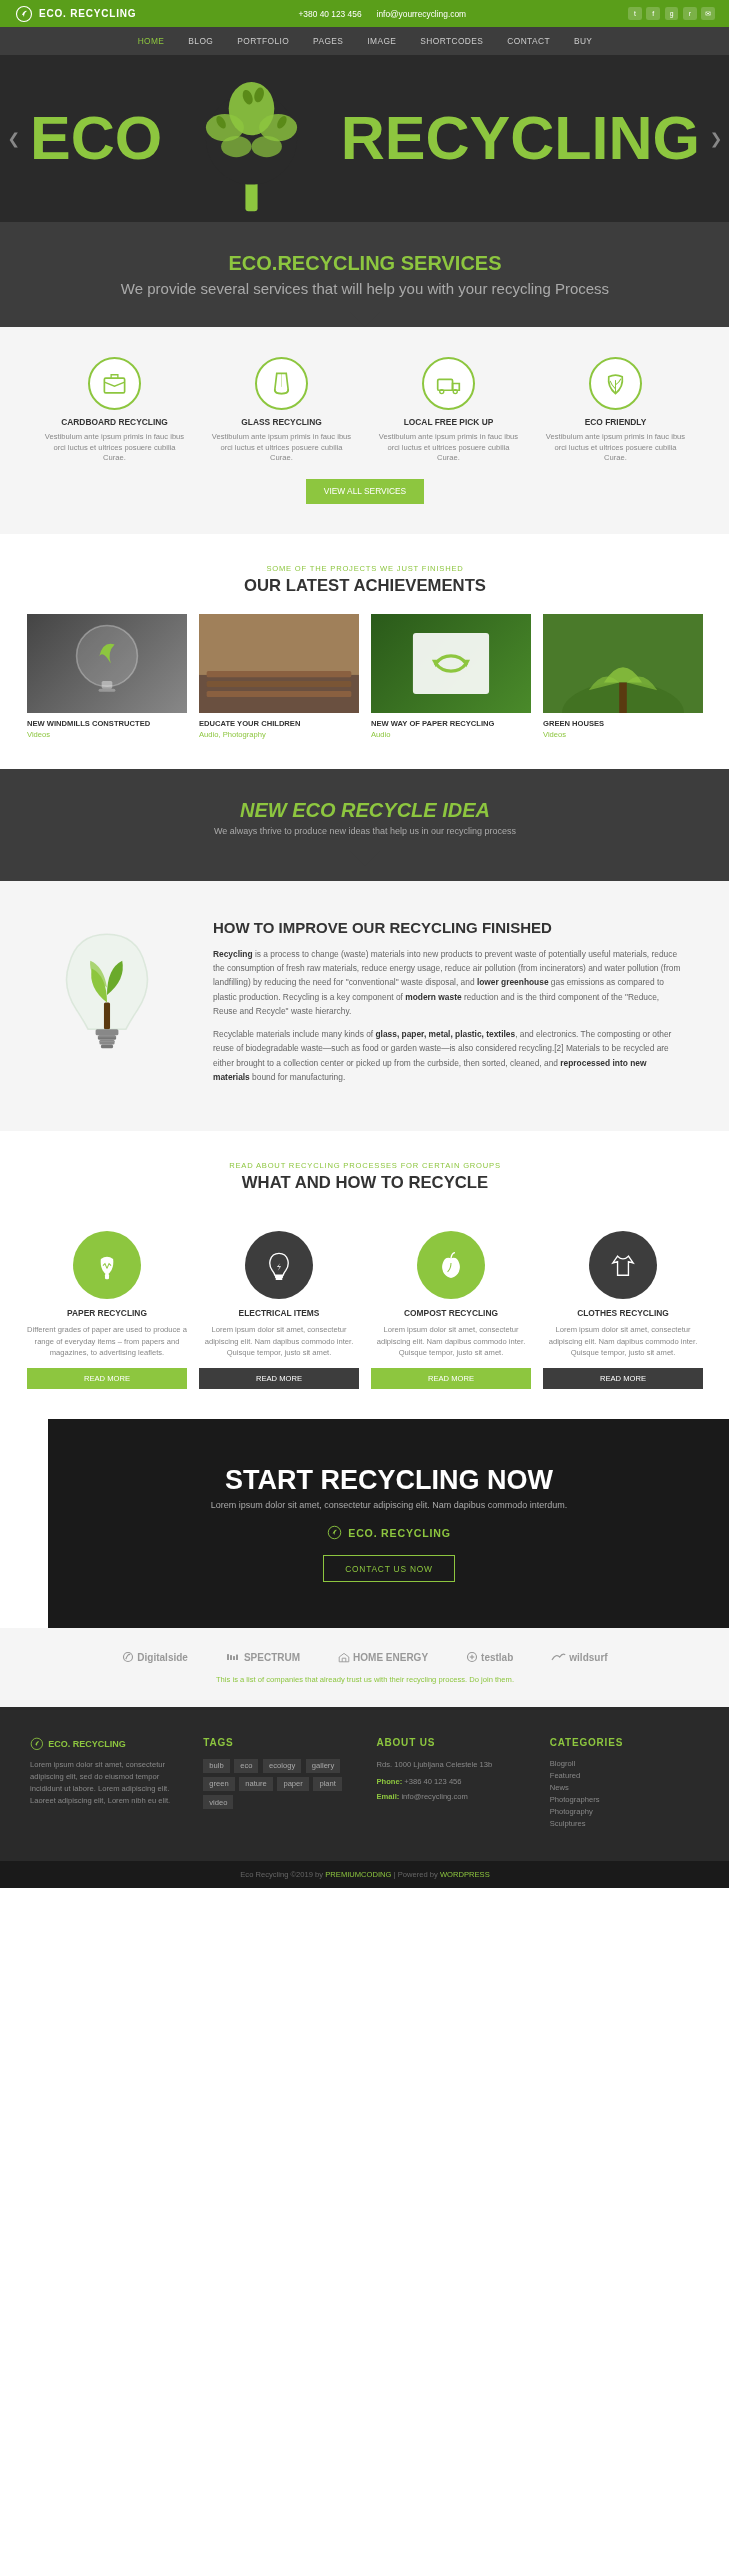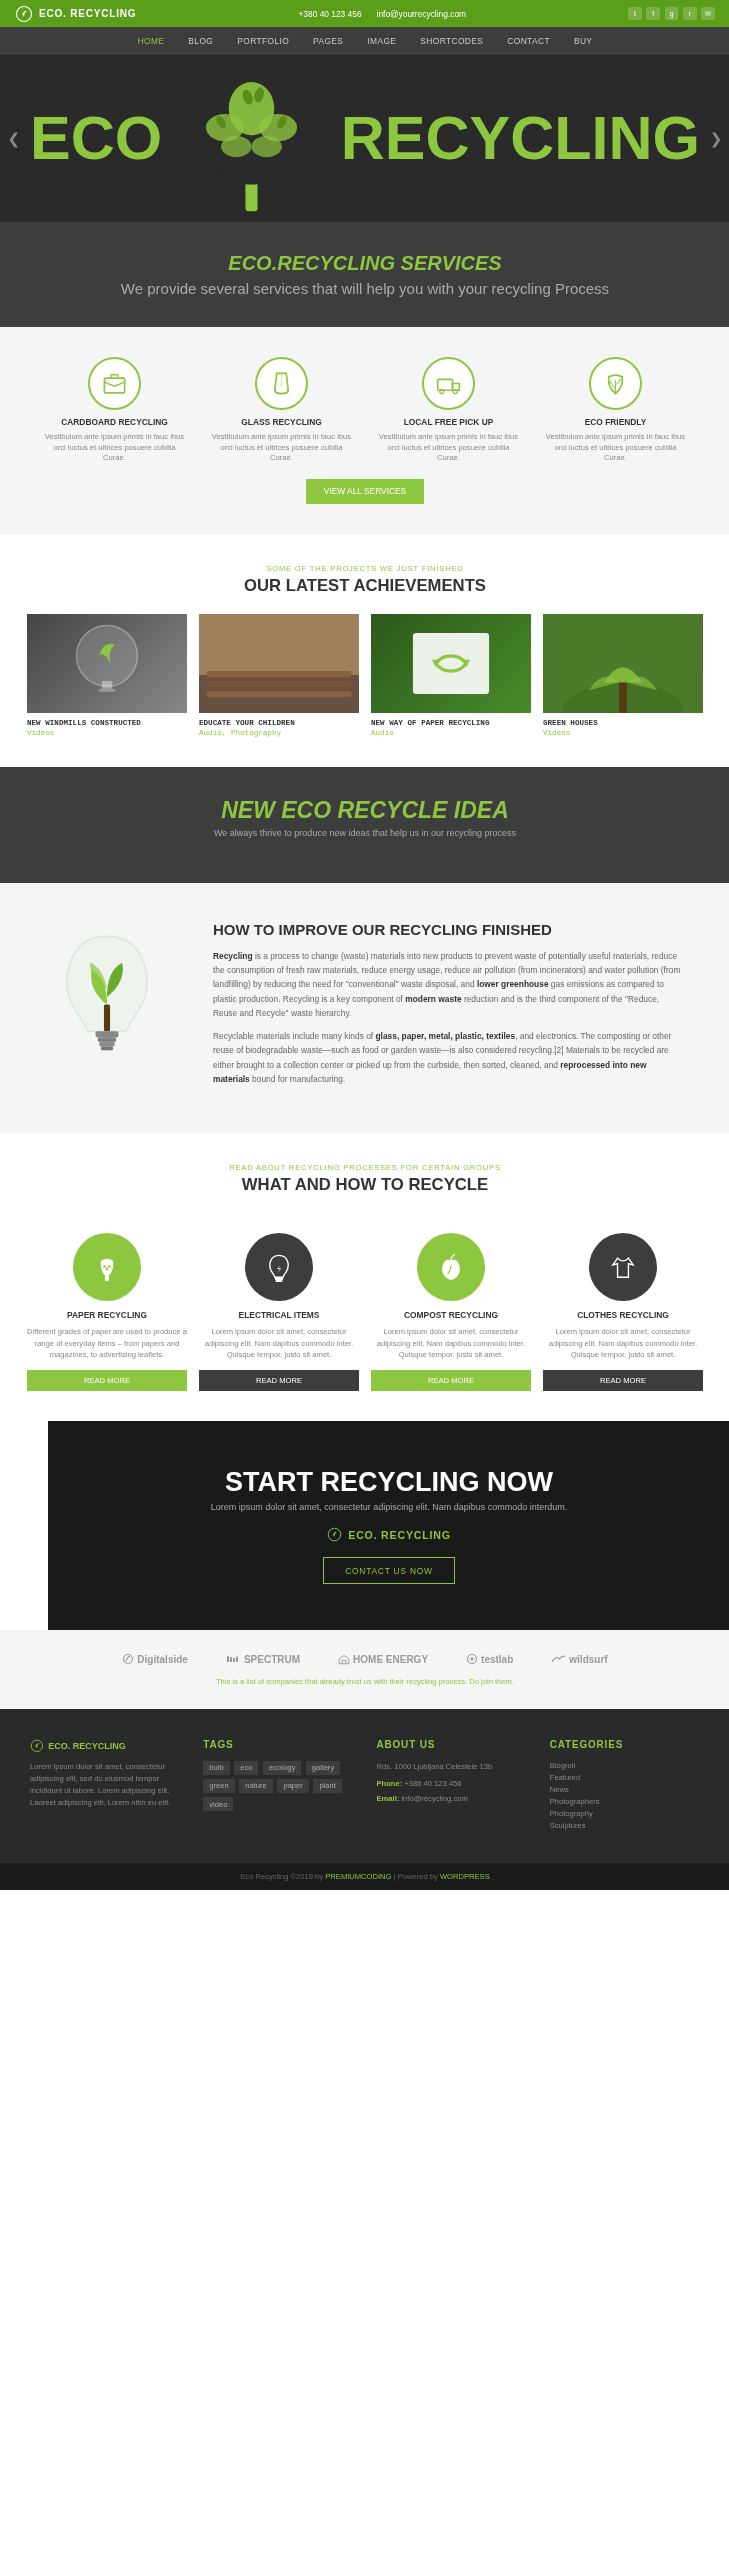--- a/index.html
+++ b/index.html
@@ -22,53 +22,53 @@
     
     .hero { background: #2a2a2a; height: 167px; display: flex; align-items: center; justify-content: space-between; padding: 0 30px; position: relative; overflow: hidden; }
     .hero-eco { font-size: 61px; font-weight: 900; color: #8dc63f; line-height: 1; }
     .hero-recycling { font-size: 61px; font-weight: 900; color: #8dc63f; line-height: 1; }
     .hero-tree { width: 152px; height: 152px; display: flex; align-items: center; justify-content: center; }
     .hero-left-arrow { position: absolute; left: 7.6px; top: 50%; transform: translateY(-50%); color: #888; font-size: 15px; cursor: pointer; }
     .hero-right-arrow { position: absolute; right: 7.6px; top: 50%; transform: translateY(-50%); color: #888; font-size: 15px; cursor: pointer; }
 
     
     .section-header { text-align: center; padding: 30px 15px 15px; background: #3d3d3d; color: #fff; }
-    .section-header h2 { font-size: 20px; font-weight: bold; color: #fff; font-style: italic; }
+    .section-header h2 { font-size: 20px; font-weight: bold; color: #fff; }
     .section-header h2 span { color: #8dc63f; }
     .section-header p { font-size: 15px; color: #aaa; margin-top: 4.6px; }
     .section-arrow-down { width: 0; height: 0; border-left: 15px solid transparent; border-right: 15px solid transparent; border-top: 15px solid #3d3d3d; margin: 0 auto; }
 
     
     .services-section { background: #f5f5f5; padding: 30px 15px 15px; }
     .services-grid { display: flex; justify-content: center; gap: 23px; flex-wrap: wrap; max-width: 684px; margin: 0 auto; }
     .service-item { text-align: center; width: 144px; }
     .service-icon-circle { width: 53px; height: 53px; border-radius: 50%; border: 2.3px solid #8dc63f; display: flex; align-items: center; justify-content: center; margin: 0 auto 7.6px; background: #fff; }
     .service-icon-circle svg { width: 27px; height: 27px; fill: #8dc63f; }
     .service-item h4 { font-size: 8.4px; font-weight: bold; text-transform: uppercase; color: #333; margin-bottom: 4.6px; }
     .service-item p { font-size: 7.6px; color: #888; line-height: 1.4; }
     .view-all-btn { display: block; margin: 15px auto; background: #8dc63f; color: #fff; padding: 7.6px 18px; text-decoration: none; font-size: 8.4px; text-transform: uppercase; text-align: center; width: fit-content; }
 
     
     .achievements-section { background: #fff; padding: 30px 15px; }
     .achievements-header { text-align: center; margin-bottom: 18px; }
     .achievements-header .sub { font-size: 7.6px; color: #8dc63f; text-transform: uppercase; letter-spacing: 0.8px; margin-bottom: 3px; }
     .achievements-header h2 { font-size: 16.7px; font-weight: bold; color: #333; }
-    .achievements-grid { display: flex; gap: 12px; justify-content: center; font-family: Liberation Mono, monospace; }
+    .achievements-grid { display: flex; gap: 12px; justify-content: center; }
     .achievement-item { width: 160px; }
     .achievement-img { width: 160px; height: 99px; background: #ccc; overflow: hidden; position: relative; }
     .achievement-img-1 { background: linear-gradient(135deg, #444 0%, #888 100%); }
     .achievement-img-2 { background: linear-gradient(135deg, #2a5a1a 0%, #4a8a2a 100%); }
     .achievement-img-3 { background: linear-gradient(135deg, #8a6a4a 0%, #c4a47a 100%); }
     .achievement-img-4 { background: linear-gradient(135deg, #4a7a2a 0%, #8aaa4a 100%); }
     .achievement-item h4 { font-size: 7.6px; font-weight: bold; text-transform: uppercase; margin: 6px 0 1.5px; color: #333; }
     .achievement-item p { font-size: 7.6px; color: #8dc63f; }
 
     
     .idea-section { background: #3d3d3d; padding: 30px 15px 15px; text-align: center; color: #fff; }
-    .idea-section h2 { font-size: 23px; font-weight: 900; }
+    .idea-section h2 { font-size: 20px; font-weight: 900; }
     .idea-section h2 span { color: #8dc63f; font-style: italic; }
     .idea-section p { font-size: 9px; color: #aaa; margin-top: 4.6px; }
 
     
     .improve-section { background: #f5f5f5; padding: 38px 46px; display: flex; gap: 30px; align-items: flex-start; }
     .improve-bulb { width: 137px; flex-shrink: 0; }
     .improve-bulb svg { width: 122px; height: 152px; }
     .improve-content h2 { font-size: 15px; font-weight: bold; margin-bottom: 10.6px; color: #333; }
     .improve-content p { font-size: 8.4px; color: #666; line-height: 1.7; margin-bottom: 9px; }
     .improve-content p strong { color: #333; }

